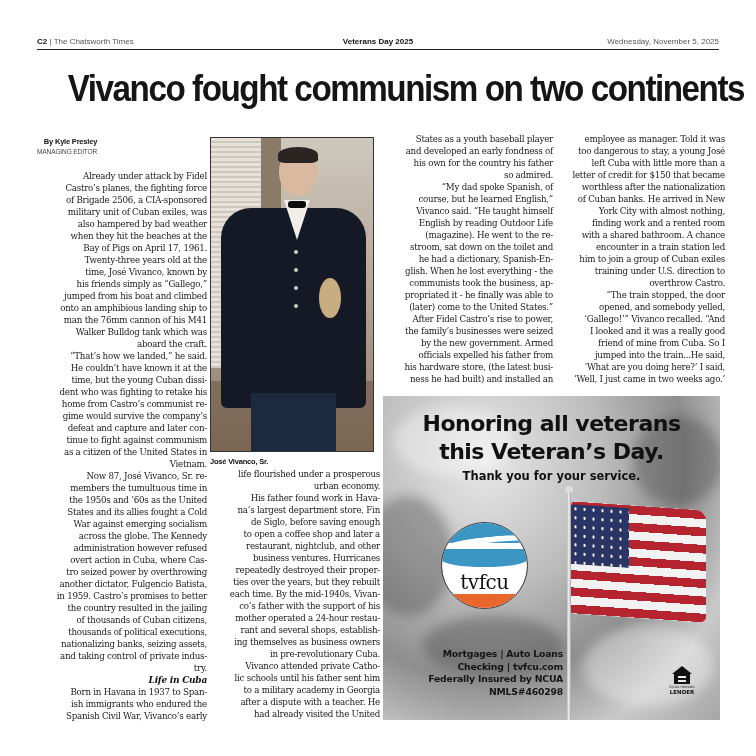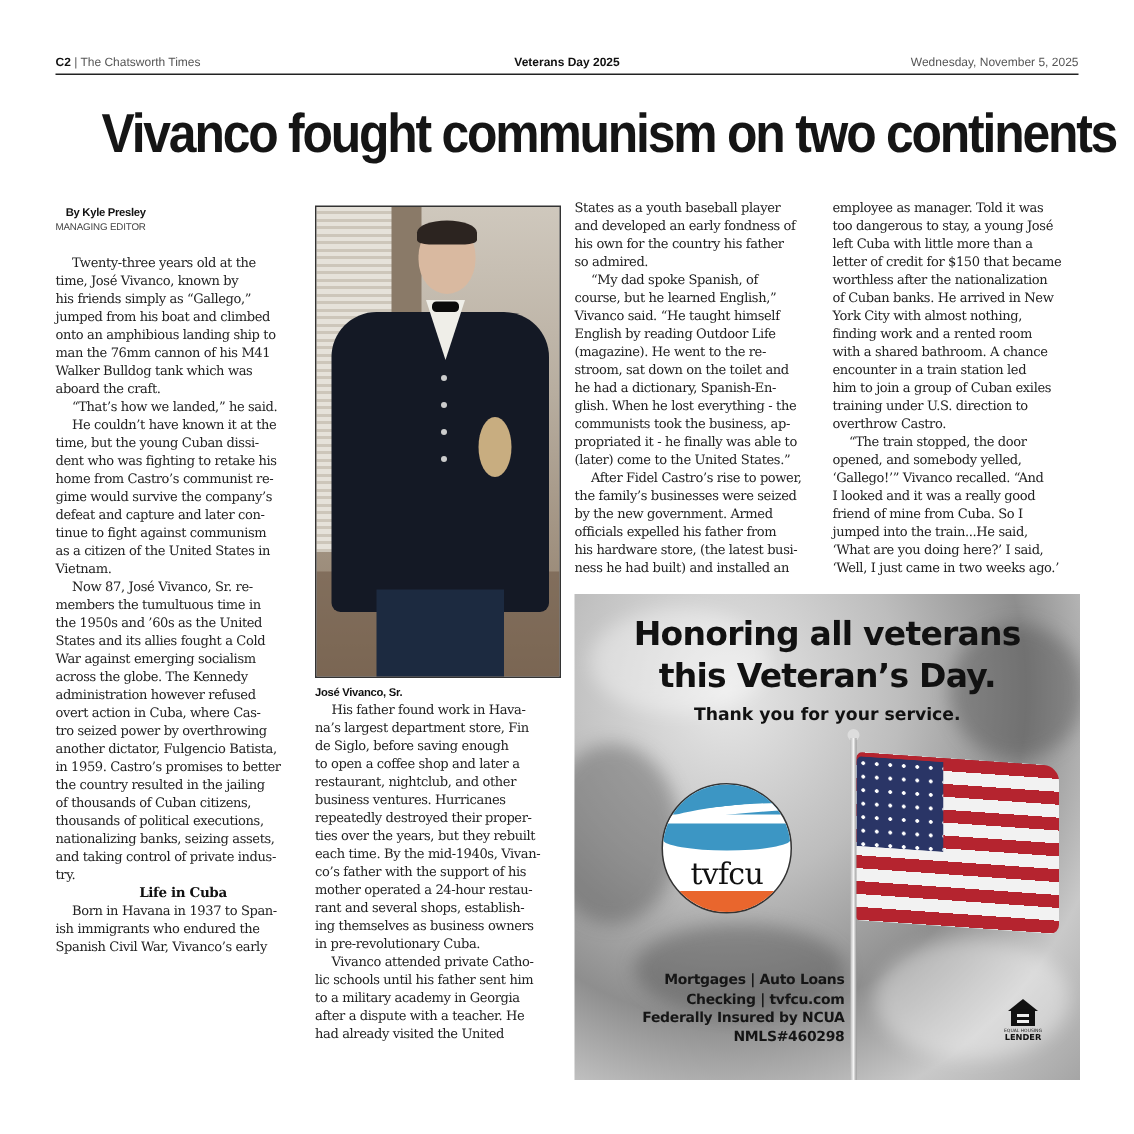--- a/index.html
+++ b/index.html
@@ -16,23 +16,23 @@
 
   .headline { position: absolute; left: 37px; top: 68px; width: 682px; text-align: center;
     font-family: "Liberation Sans", sans-serif; font-weight: bold; font-size: 36.5px;
     letter-spacing: -1.6px; color: #151515; transform: scaleX(0.91); transform-origin: center; white-space: nowrap; }
 
   .byline { position: absolute; left: 37px; top: 137px; font-family: "Liberation Sans", sans-serif; }
   .byline .name { font-size: 7.5px; font-weight: bold; color: #111; letter-spacing: -0.2px; text-align: right; }
   .byline .role { font-size: 6.5px; color: #444; margin-top: 2px; letter-spacing: -0.1px; }
 
   .col { position: absolute; font-size: 8.7px; line-height: 12px; color: #222; letter-spacing: -0.25px; }
-  .col p { text-indent: 11px; white-space: pre-line; }
+  .col p { text-indent: 11px; white-space: pre-line; text-align: right; }
   .col p.noindent { text-indent: 0; }
-  .col h3 { font-size: 9px; font-weight: bold; text-align: center; line-height: 12px; color: #111; }
+  .col h3 { font-size: 9px; font-weight: bold; text-align: right; line-height: 12px; color: #111; font-style: italic; }
 
   .photo { position: absolute; left: 210px; top: 137px; width: 164px; height: 315px;
     background: linear-gradient(180deg, #cfc8bd 0%, #b7ad9f 40%, #8d7a66 100%); border: 1px solid #333; overflow: hidden; }
   .photo .blinds { position: absolute; left: 0; top: 0; width: 55px; height: 230px;
     background: repeating-linear-gradient(180deg, #e6e2da 0 3px, #cdc6ba 3px 5px); }
   .photo .post { position: absolute; left: 50px; top: 0; width: 20px; height: 120px; background: #8a7a68; }
   .photo .head { position: absolute; left: 68px; top: 12px; width: 38px; height: 46px; border-radius: 45% 45% 50% 50%; background: #d9b9a0; }
   .photo .hair { position: absolute; left: 67px; top: 9px; width: 40px; height: 16px; border-radius: 50% 50% 20% 20%; background: #2c2420; }
   .photo .coat { position: absolute; left: 10px; top: 70px; width: 145px; height: 200px; border-radius: 30px 30px 6px 6px; background: #141925; }
   .photo .shirt { position: absolute; left: 73px; top: 62px; width: 26px; height: 40px; background: #efeee8; clip-path: polygon(0 0,100% 0,50% 100%); }
@@ -89,20 +89,27 @@
 </div>
 
 <h1 class="headline">Vivanco fought communism on two continents</h1>
 
 <div class="byline">
   <div class="name">By Kyle Presley</div>
   <div class="role">MANAGING EDITOR</div>
 </div>
 
 <div class="col" style="left:37px; top:170px; width:170px;">
+  <p>Already under attack by Fidel
+Castro’s planes, the fighting force
+of Brigade 2506, a CIA-sponsored
+military unit of Cuban exiles, was
+also hampered by bad weather
+when they hit the beaches at the
+Bay of Pigs on April 17, 1961.</p>
   <p>Twenty-three years old at the
 time, José Vivanco, known by
 his friends simply as “Gallego,”
 jumped from his boat and climbed
 onto an amphibious landing ship to
 man the 76mm cannon of his M41
 Walker Bulldog tank which was
 aboard the craft.</p>
   <p>“That’s how we landed,” he said.</p>
   <p>He couldn’t have known it at the
@@ -149,20 +156,22 @@
   <div class="hair"></div>
   <div class="hat"></div>
   <div class="btn" style="top:112px;"></div>
   <div class="btn" style="top:130px;"></div>
   <div class="btn" style="top:148px;"></div>
   <div class="btn" style="top:166px;"></div>
 </div>
 <div class="caption">José Vivanco, Sr.</div>
 
 <div class="col" style="left:210px; top:468px; width:170px;">
+  <p class="noindent">life flourished under a prosperous
+urban economy.</p>
   <p>His father found work in Hava-
 na’s largest department store, Fin
 de Siglo, before saving enough
 to open a coffee shop and later a
 restaurant, nightclub, and other
 business ventures. Hurricanes
 repeatedly destroyed their proper-
 ties over the years, but they rebuilt
 each time. By the mid-1940s, Vivan-
 co’s father with the support of his

